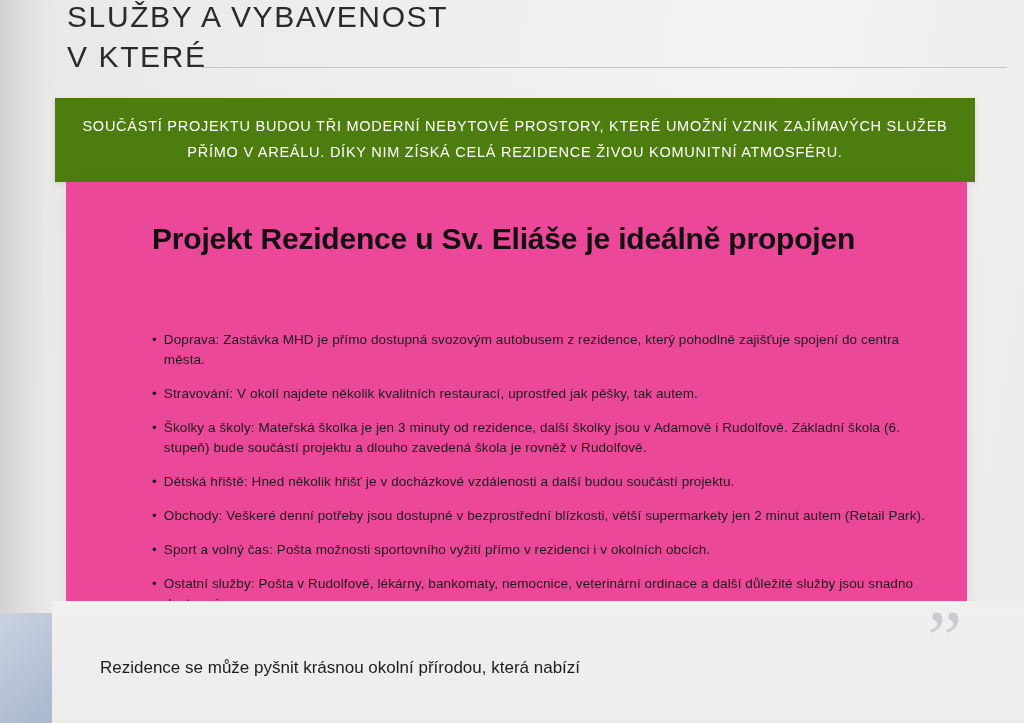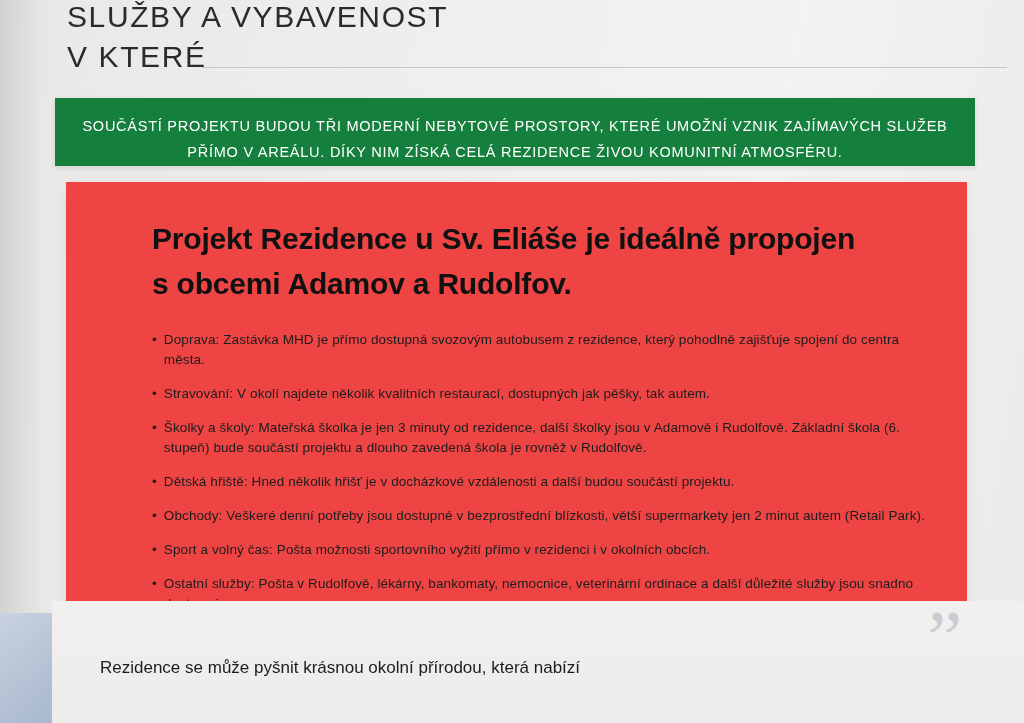--- a/index.html
+++ b/index.html
@@ -70,42 +70,42 @@
     height: 1px;
     background: #c9c9c9;
   }
 
   
   .green-banner {
     position: absolute;
     left: 3px;
     top: 97px;
     width: 920px;
-    height: 68px;
-    background: #15803d;
+    height: 84px;
+    background: #4d7c0f;
     box-shadow: 0 2px 6px rgba(0,0,0,0.10);
   }
   .green-banner .banner-text {
     color: #ffffff;
     font-size: 14.5px;
     letter-spacing: 0.75px;
     text-align: center;
     line-height: 26px;
     padding: 15px 26px 0 26px;
     font-weight: 400;
   }
 
   
   .white-card {
     position: absolute;
     left: 14px;
     top: 181px;
     width: 901px;
     height: 424px;
-    background: #ef4444;
+    background: #ec4899;
     box-shadow: 0 4px 14px rgba(0,0,0,0.07);
   }
 
   .card-title {
     position: absolute;
     left: 86px;
     top: 34px;
     width: 800px;
     font-size: 30px;
     font-weight: 700;
@@ -192,31 +192,30 @@
   </div>
   <div class="heading-rule"></div>
 
   <div class="green-banner">
     <div class="banner-text">SOUČÁSTÍ PROJEKTU BUDOU TŘI MODERNÍ NEBYTOVÉ PROSTORY, KTERÉ UMOŽNÍ VZNIK ZAJÍMAVÝCH SLUŽEB PŘÍMO V AREÁLU. DÍKY NIM ZÍSKÁ CELÁ REZIDENCE ŽIVOU KOMUNITNÍ ATMOSFÉRU.</div>
   </div>
 
   <div class="white-card">
     <div class="card-title">
       <span class="t1">Projekt Rezidence u Sv. Eliáše je ideálně propojen</span>
-      <span class="t2">s obcemi Adamov a Rudolfov.</span>
     </div>
 
     <div class="bullets">
       <div class="bullet">
         <span class="dot">•</span>
         <span class="btext">Doprava: Zastávka MHD je přímo dostupná svozovým autobusem z rezidence, který pohodlně zajišťuje spojení do centra města.</span>
       </div>
       <div class="bullet">
         <span class="dot">•</span>
-        <span class="btext">Stravování: V okolí najdete několik kvalitních restaurací, dostupných jak pěšky, tak autem.</span>
+        <span class="btext">Stravování: V okolí najdete několik kvalitních restaurací, uprostřed jak pěšky, tak autem.</span>
       </div>
       <div class="bullet">
         <span class="dot">•</span>
         <span class="btext">Školky a školy: Mateřská školka je jen 3 minuty od rezidence, další školky jsou v Adamově i Rudolfově. Základní škola (6. stupeň) bude součástí projektu a dlouho zavedená škola je rovněž v Rudolfově.</span>
       </div>
       <div class="bullet">
         <span class="dot">•</span>
         <span class="btext">Dětská hřiště: Hned několik hřišť je v docházkové vzdálenosti a další budou součástí projektu.</span>
       </div>
       <div class="bullet">

